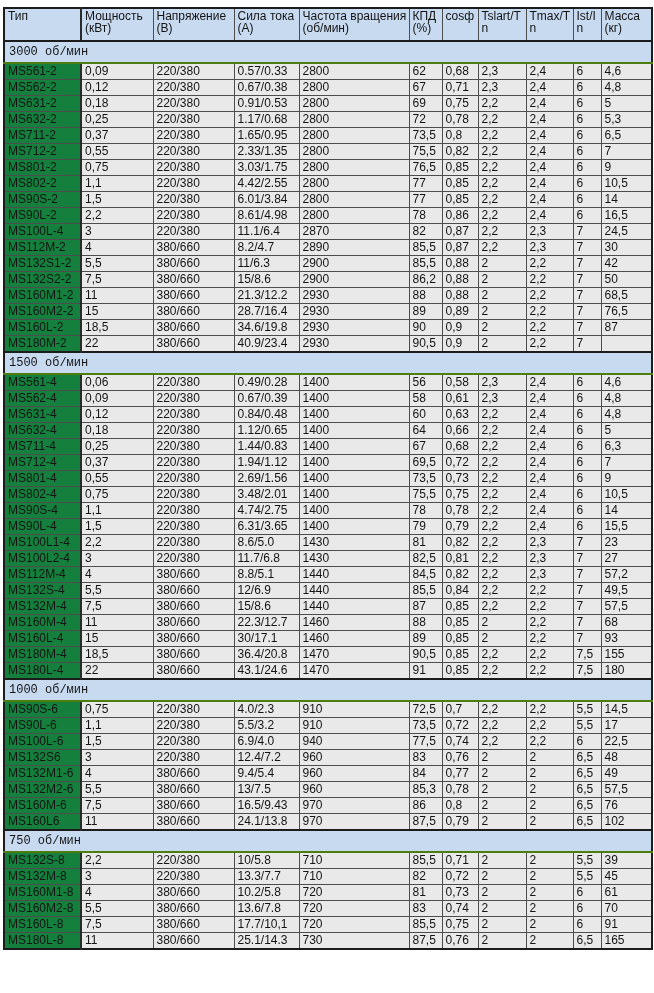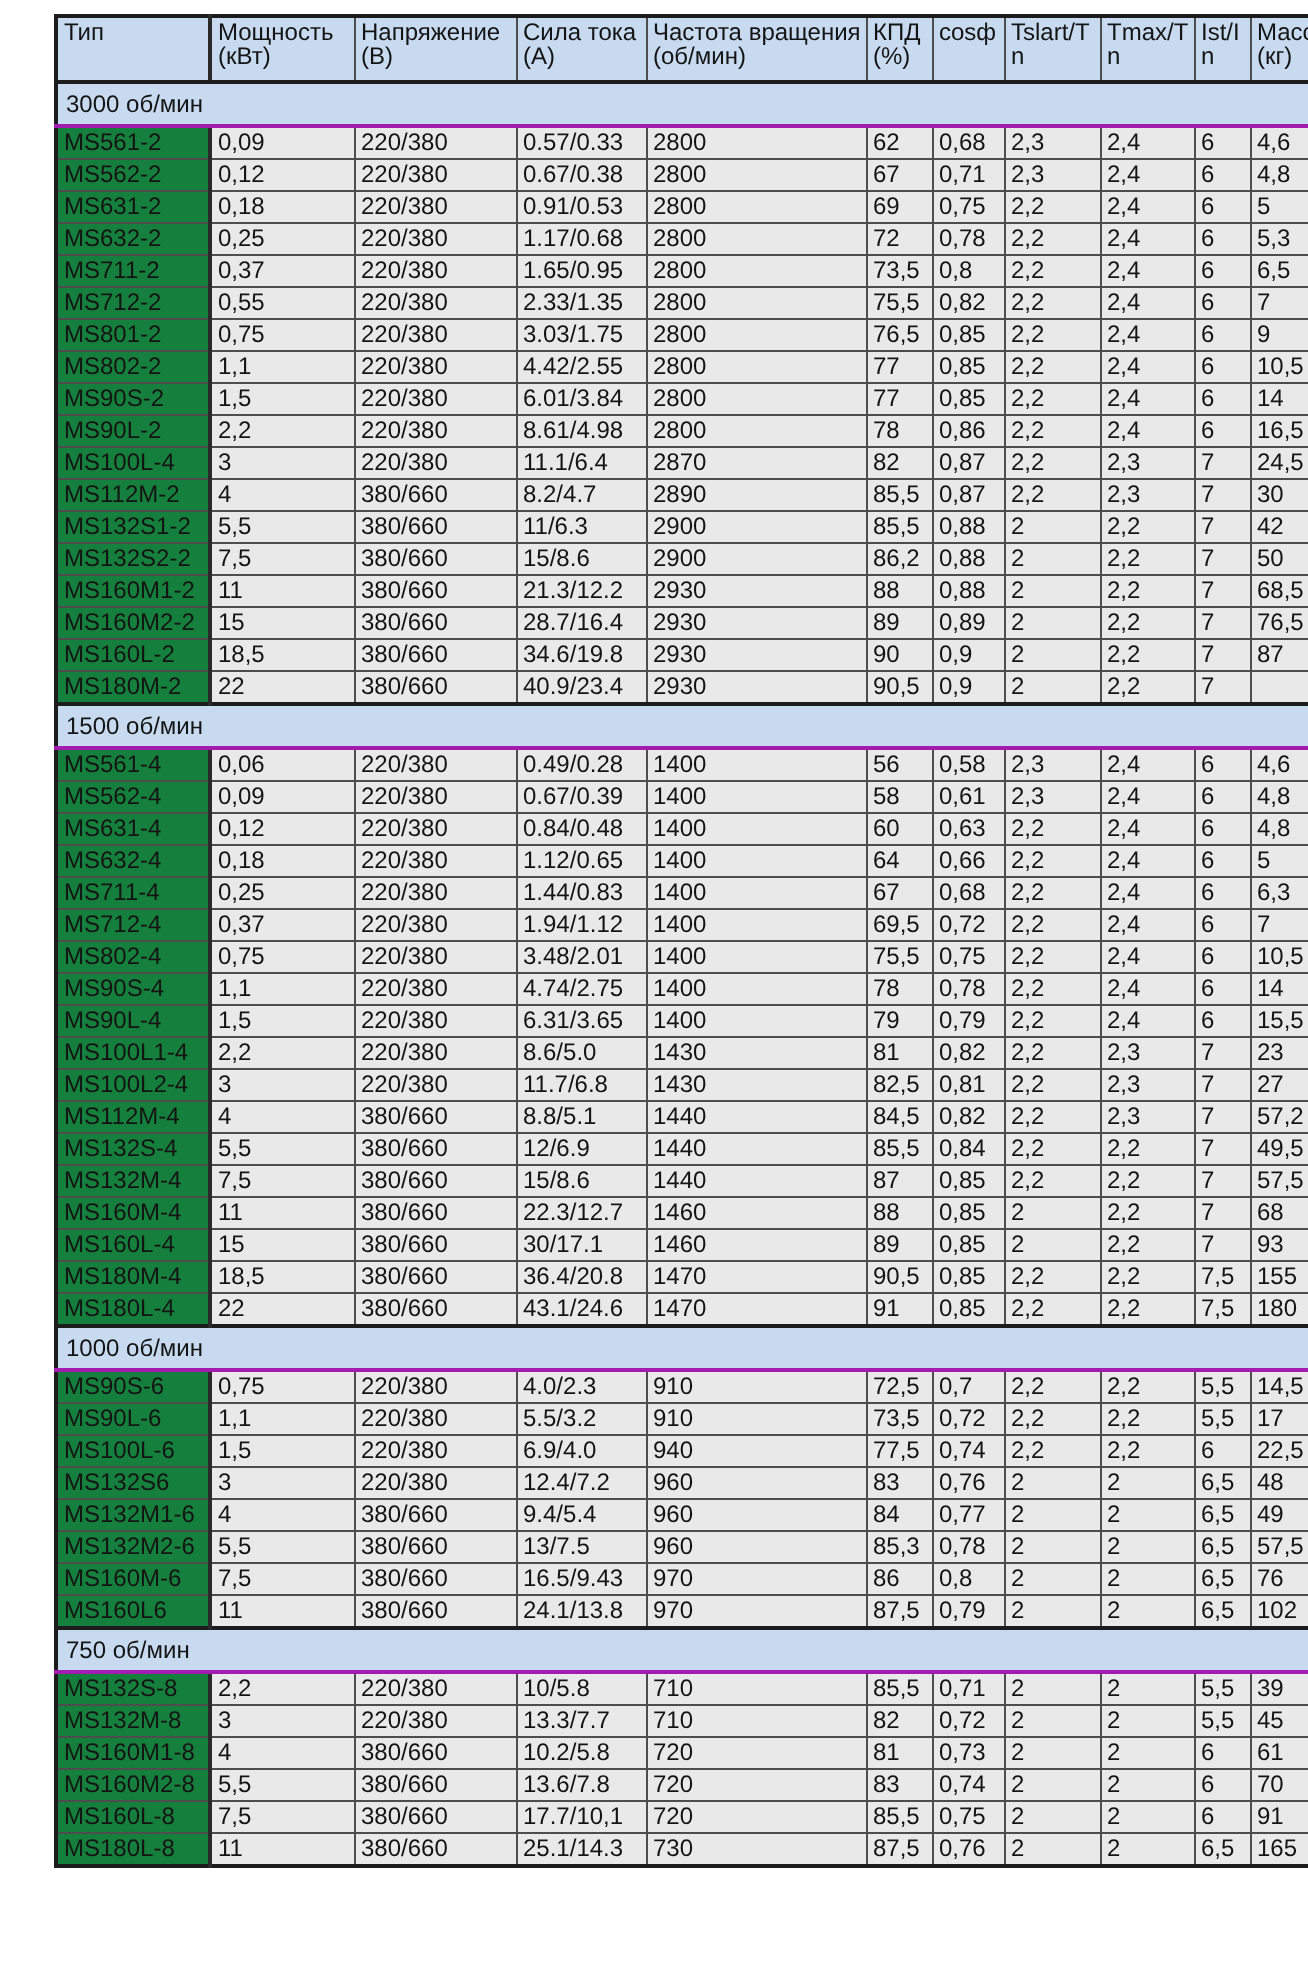--- a/index.html
+++ b/index.html
@@ -3,21 +3,20 @@
 <meta charset="utf-8">
 <style>
   html, body {
     margin: 0;
     padding: 0;
     background: #ffffff;
     font-family: "Liberation Sans", sans-serif;
   }
   .wrap {
     padding: 7px 0 0 3px;
-    margin-left: 24px;
   }
   table.specs {
     border-collapse: collapse;
     table-layout: fixed;
     width: 648px;
     border: 2px solid #1c1c1c;
   }
   table.specs th,
   table.specs td {
     border: 1px solid #4d4d4d;
@@ -42,23 +41,24 @@
   }
   td.cell-type {
     background: #15803d;
   }
   td.cell-data {
     background: #e9e9e9;
   }
   tr.section-row td {
     background: #c7daf0;
     border-top: 2px solid #1c1c1c;
-    border-bottom: 2px solid #a21caf;
+    border-bottom: 2px solid #4d7c0f;
     padding: 3px 2px 3px 4px;
     line-height: 14px;
+    font-family: Liberation Mono, monospace;
   }
 </style>
 </head>
 <body>
 
 <div class="wrap">
   <table class="specs">
     <colgroup>
       <col style="width:77px">
         <col style="width:72px">
@@ -400,20 +400,33 @@
           <td class="cell-data">1.94/1.12</td>
           <td class="cell-data">1400</td>
           <td class="cell-data">69,5</td>
           <td class="cell-data">0,72</td>
           <td class="cell-data">2,2</td>
           <td class="cell-data">2,4</td>
           <td class="cell-data">6</td>
           <td class="cell-data">7</td>
         </tr>
         <tr>
+          <td class="cell-type">MS801-4</td>
+          <td class="cell-data">0,55</td>
+          <td class="cell-data">220/380</td>
+          <td class="cell-data">2.69/1.56</td>
+          <td class="cell-data">1400</td>
+          <td class="cell-data">73,5</td>
+          <td class="cell-data">0,73</td>
+          <td class="cell-data">2,2</td>
+          <td class="cell-data">2,4</td>
+          <td class="cell-data">6</td>
+          <td class="cell-data">9</td>
+        </tr>
+        <tr>
           <td class="cell-type">MS802-4</td>
           <td class="cell-data">0,75</td>
           <td class="cell-data">220/380</td>
           <td class="cell-data">3.48/2.01</td>
           <td class="cell-data">1400</td>
           <td class="cell-data">75,5</td>
           <td class="cell-data">0,75</td>
           <td class="cell-data">2,2</td>
           <td class="cell-data">2,4</td>
           <td class="cell-data">6</td>

